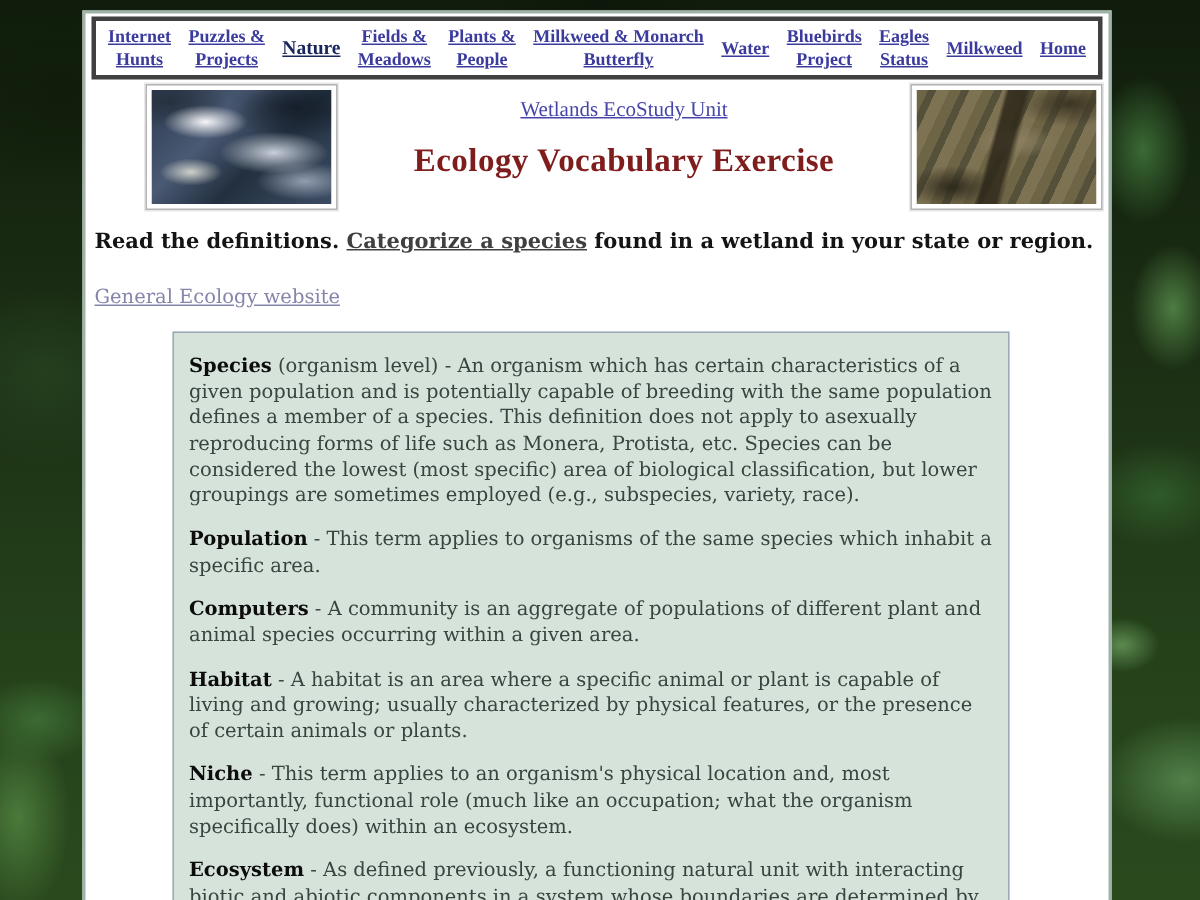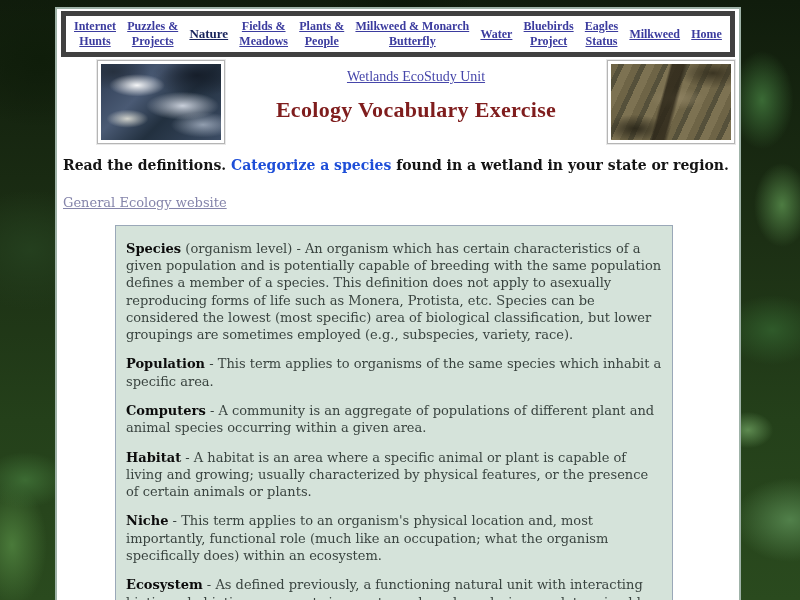--- a/index.html
+++ b/index.html
@@ -20,21 +20,21 @@
       radial-gradient(90px 40px at 400px 4px, #0d180a 0%, rgba(13,24,10,0) 80%),
       linear-gradient(180deg, #101c0c 0%, #1c2f14 40%, #24401a 70%, #2a4a1e 100%);
   }
   .page{
     position:absolute;left:55px;top:7px;width:686px;height:600px;
     background:#ffffff;border:2px solid #9fb3a8;border-bottom:none;
     box-sizing:border-box;padding:2px 4px;
   }
   
   .navbar{
-    border:5px solid #404040;display:flex;align-items:center;
+    border:3px solid #404040;display:flex;align-items:center;
     justify-content:space-between;padding:3px 8px;min-height:30px;
     font-family:"Liberation Serif", serif;font-size:12px;font-weight:bold;
   }
   .nav-link{
     color:#3b3b9e;text-decoration:underline;text-align:center;line-height:1.25;
     cursor:pointer;white-space:pre-line;
   }
   .nav-link.current{color:#18245c;font-size:13px;}
   
   .header-row{display:flex;justify-content:space-between;align-items:flex-start;margin-top:3px;padding-left:36px;}
@@ -67,21 +67,21 @@
   }
   .page-title{
     font-family:"Liberation Serif", serif;font-size:22px;font-weight:bold;
     color:#7f1d1d;margin:12px 0 0 0;letter-spacing:0.3px;
   }
   
   .instruction{
     margin:12px 2px 0 2px;font-size:14px;font-weight:bold;color:#141414;
     line-height:1.35;
   }
-  .instr-link{color:#1d4ed8;cursor:pointer;}
+  .instr-link{color:#404040;text-decoration:underline;cursor:pointer;}
   .website-link{
     display:inline-block;font-size:13px;font-weight:normal;color:#8585ab;
     text-decoration:underline;cursor:pointer;margin-top:19px;
   }
   
   .defs-box{
     margin:13px 0 0 54px;width:558px;box-sizing:border-box;
     background:#d5e3da;border:1px solid #9aa8b8;padding:2px 10px 10px 10px;
     font-size:13px;color:#39433f;
   }

